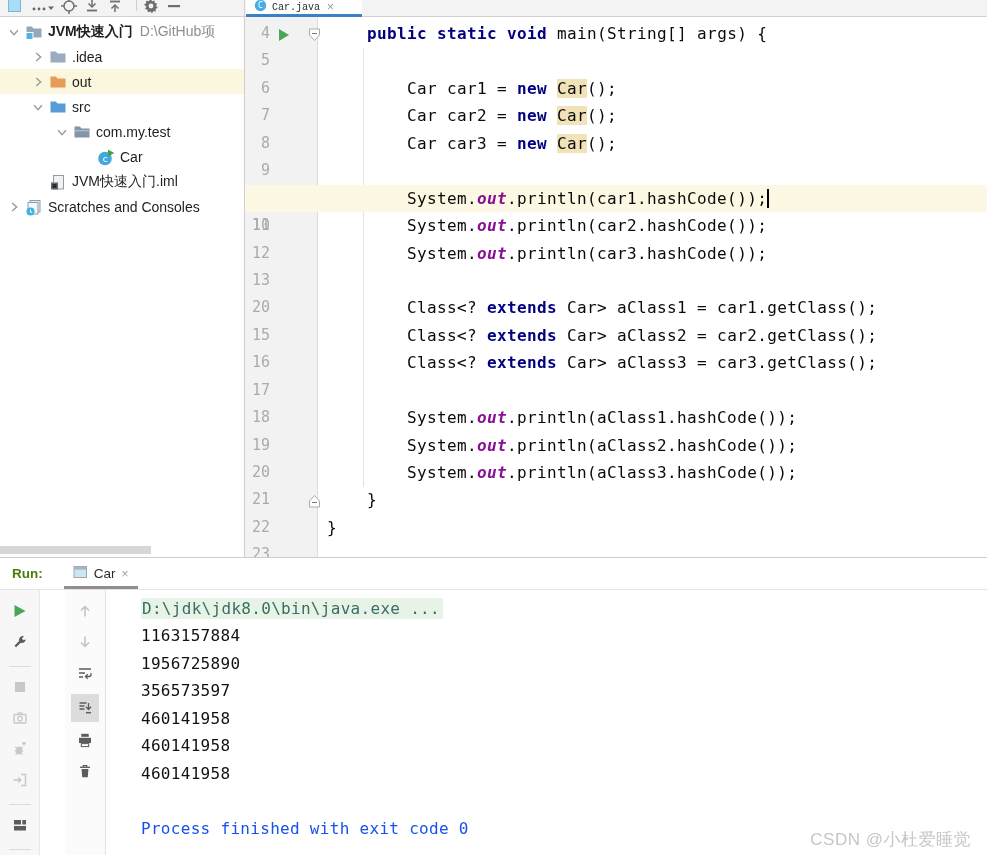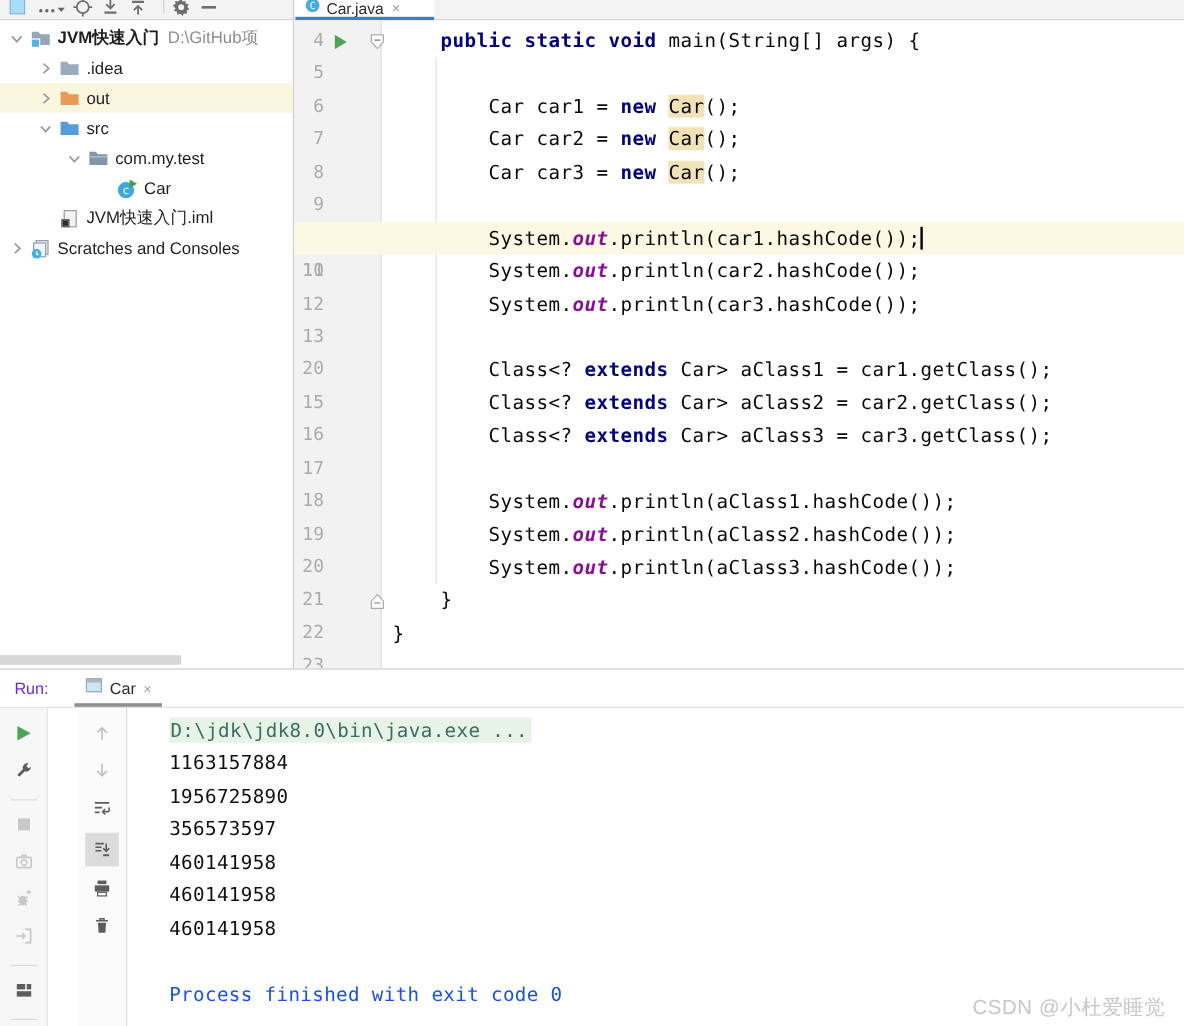--- a/index.html
+++ b/index.html
@@ -8,21 +8,21 @@
 
   
   .topbar{position:absolute;left:0;top:0;width:987px;height:17px;display:flex;}
   .topbar-left{width:245px;box-sizing:border-box;background:#F3F3F3;border-right:1px solid #D2D2D2;
                border-bottom:1px solid #D2D2D2;overflow:hidden;display:flex;align-items:flex-start;
                padding-left:7px;}
   .topbar-left .tbi{margin-top:-3px;height:17px;display:flex;align-items:center;flex:none;}
   .tabstrip{flex:1;position:relative;background:#F3F3F3;border-bottom:1px solid #D2D2D2;box-sizing:border-box;}
   .etab{position:absolute;left:1px;top:0;height:17px;width:116px;background:#fff;display:flex;
         align-items:center;gap:5px;padding-left:8px;box-sizing:border-box;overflow:hidden;}
-  .etab .lbl{font-size:13px;color:#2B2B2B;margin-top:-3px;}
+  .etab .lbl{font-size:10px;color:#2B2B2B;margin-top:-3px;font-family:Liberation Mono, monospace;}
   .etab .cls-ic{margin-top:-3px;}
   .etab .x{color:#9B9B9B;font-size:12px;margin-left:2px;margin-top:-4px;}
   .etab-underline{position:absolute;left:0;right:0;bottom:0;height:3px;background:#3B7FC4;}
 
   
   .main{position:absolute;left:0;top:17px;width:987px;height:540px;display:flex;}
 
   
   .project-panel{width:245px;flex:none;box-sizing:border-box;border-right:1px solid #CFCFCF;
                  position:relative;background:#fff;overflow:hidden;}
@@ -52,21 +52,21 @@
   .ccell{flex:1;padding-left:10px;line-height:27.45px;white-space:pre;color:#0A0A0A;}
   .kw{color:#000080;font-weight:bold;}
   .field{color:#871094;font-style:italic;font-weight:bold;}
   .usage{background:#F2E2B8;}
   .caret{display:inline-block;width:2px;height:19px;background:#000;vertical-align:-4px;}
 
   
   .run-panel{position:absolute;left:0;top:557px;width:987px;height:298px;background:#fff;
              border-top:1px solid #CCCCCC;box-sizing:border-box;}
   .run-header{height:31px;position:relative;border-bottom:1px solid #E3E3E3;display:flex;align-items:center;}
-  .run-label{margin-left:12px;font-size:13.5px;color:#6d28d9;}
+  .run-label{margin-left:12px;font-size:13.5px;color:#4d7c0f;font-weight:bold;}
   .run-tab{margin-left:21px;height:100%;display:flex;align-items:center;gap:6px;position:relative;
            padding:0 9px;}
   .run-tab .lbl{font-size:13.5px;color:#2B2B2B;}
   .run-tab .x{color:#A3A3A3;font-size:12px;}
   .run-tab-underline{position:absolute;left:0;right:0;bottom:0;height:3.5px;background:#8F8F8F;}
   .run-body{display:flex;height:266px;position:relative;gap:25px;}
   .rcol{flex:none;box-sizing:border-box;display:flex;flex-direction:column;align-items:center;
         padding-top:11px;}
   .rcol1{width:40px;background:#F7F7F7;border-right:1px solid #E7E7E7;}
   .rcol2{width:41px;background:#FBFBFB;border-right:1px solid #E2E2E2;}

